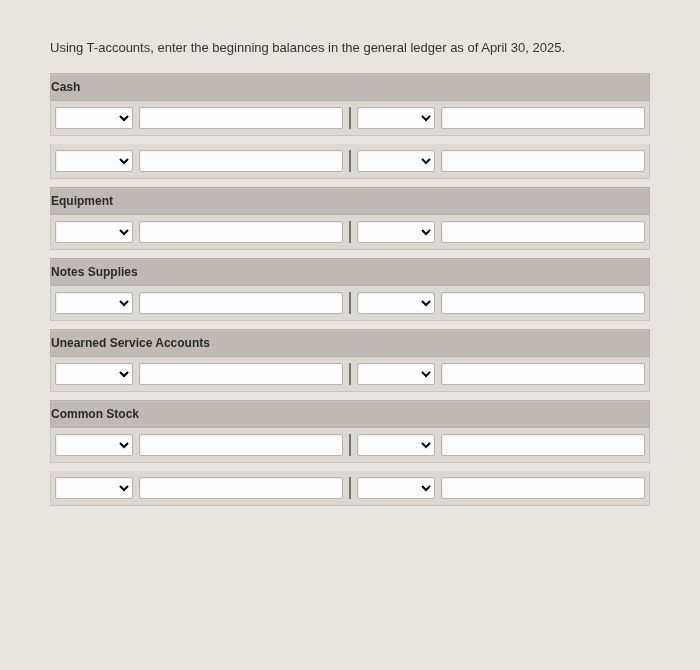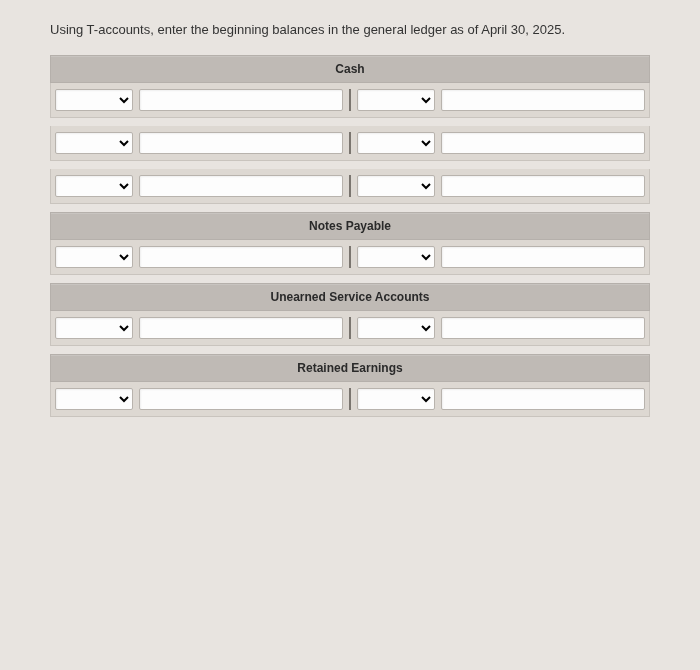--- a/index.html
+++ b/index.html
@@ -5,33 +5,32 @@
   body {
     margin: 0;
     padding: 0;
     width: 700px;
     height: 670px;
     background: #e8e4e0;
     font-family: Arial, Helvetica, sans-serif;
     overflow: hidden;
   }
   .page {
-    padding: 22px 50px 10px 50px;
+    padding: 40px 50px 10px 50px;
   }
   .instruction {
     font-size: 13px;
     color: #333;
     margin-bottom: 18px;
   }
   .t-account {
     margin-bottom: 8px;
   }
   .t-header {
     background: #bfbab5;
-    text-align: center;
     font-size: 12px;
     font-weight: bold;
     color: #2a2a2a;
     padding: 6px 0;
     border: 1px solid #b5b0ab;
     box-shadow: inset 0 1px 0 rgba(255,255,255,0.15);
   }
   .t-body {
     display: flex;
     background: #ddd8d2;
@@ -99,33 +98,34 @@
             <select class="entry-select"><option></option></select>
             <input class="entry-input" type="text" style="">
           </div>
           <div class="t-side right">
             <select class="entry-select"><option></option></select>
             <input class="entry-input" type="text" style="">
           </div>
         </div>
       </div>
       <div class="t-account">
+        <div class="t-header">Equipment</div>
         <div class="t-body">
           <div class="t-side left">
             <select class="entry-select"><option></option></select>
             <input class="entry-input" type="text" style="">
           </div>
           <div class="t-side right">
             <select class="entry-select"><option></option></select>
             <input class="entry-input" type="text" style="">
           </div>
         </div>
       </div>
       <div class="t-account">
-        <div class="t-header">Notes Payable</div>
+        <div class="t-header">Notes Supplies</div>
         <div class="t-body">
           <div class="t-side left">
             <select class="entry-select"><option></option></select>
             <input class="entry-input" type="text" style="">
           </div>
           <div class="t-side right">
             <select class="entry-select"><option></option></select>
             <input class="entry-input" type="text" style="">
           </div>
         </div>
@@ -137,21 +137,33 @@
             <select class="entry-select"><option></option></select>
             <input class="entry-input" type="text" style="">
           </div>
           <div class="t-side right">
             <select class="entry-select"><option></option></select>
             <input class="entry-input" type="text" style="">
           </div>
         </div>
       </div>
       <div class="t-account">
-        <div class="t-header">Retained Earnings</div>
+        <div class="t-header">Common Stock</div>
+        <div class="t-body">
+          <div class="t-side left">
+            <select class="entry-select"><option></option></select>
+            <input class="entry-input" type="text" style="">
+          </div>
+          <div class="t-side right">
+            <select class="entry-select"><option></option></select>
+            <input class="entry-input" type="text" style="">
+          </div>
+        </div>
+      </div>
+      <div class="t-account">
         <div class="t-body">
           <div class="t-side left">
             <select class="entry-select"><option></option></select>
             <input class="entry-input" type="text" style="">
           </div>
           <div class="t-side right">
             <select class="entry-select"><option></option></select>
             <input class="entry-input" type="text" style="">
           </div>
         </div>

